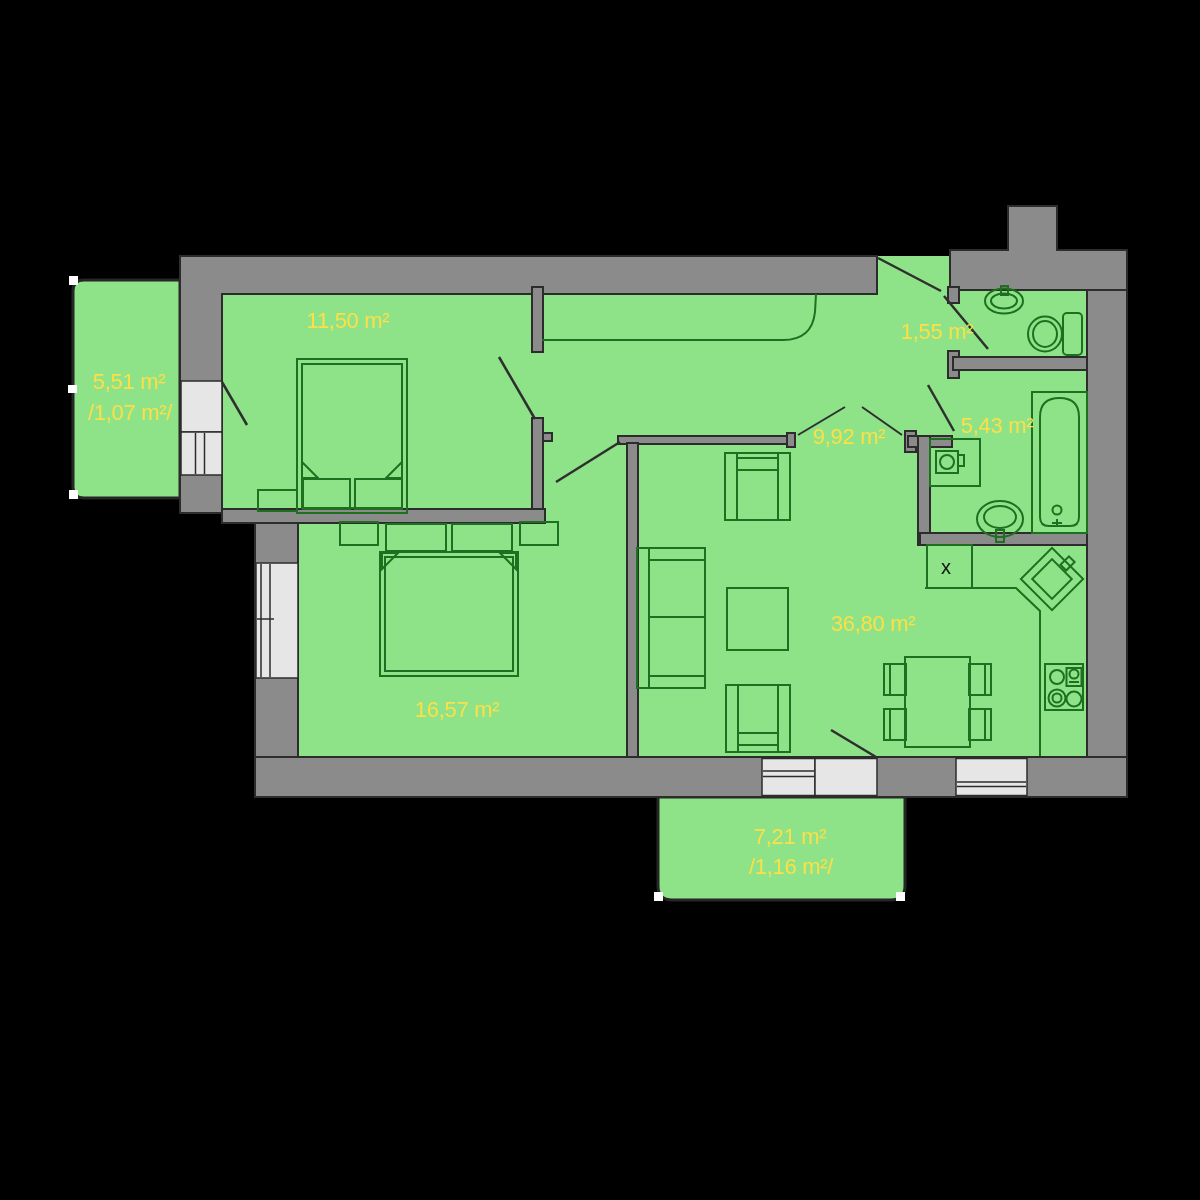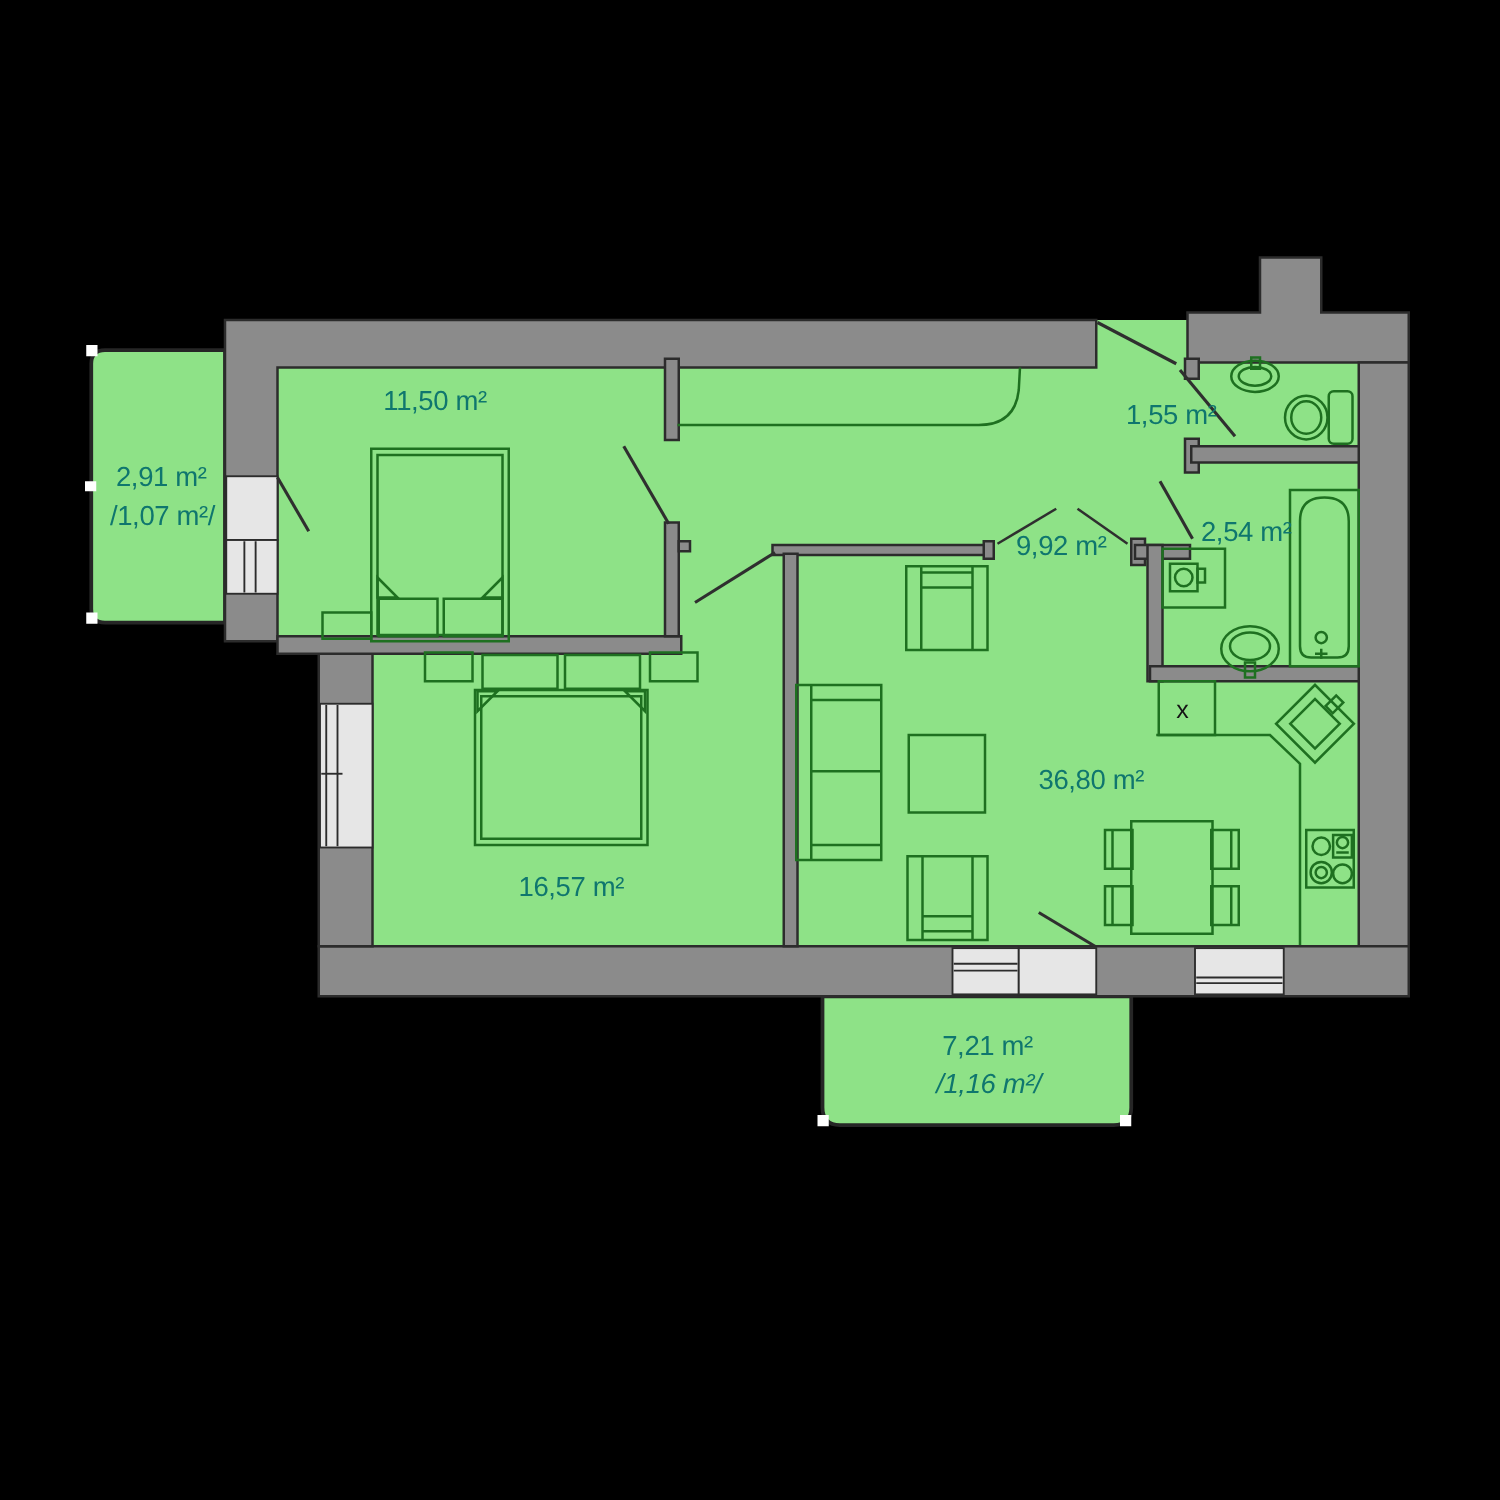--- a/index.html
+++ b/index.html
@@ -1,19 +1,19 @@
 <!DOCTYPE html>
 <html><head>
 <meta charset="utf-8">
 <style>
   html,body{margin:0;padding:0;background:#000;}
   #stage{position:relative;width:1200px;height:1200px;background:#000;overflow:hidden;
          font-family:"Liberation Sans", sans-serif;}
   #plan-svg{position:absolute;left:0;top:0;}
-  .room-label{position:absolute;transform:translate(-50%,-50%);color:#0f766e;
+  .room-label{position:absolute;transform:translate(-50%,-50%);color:#fde047;
               font-size:22px;letter-spacing:-0.3px;white-space:nowrap;line-height:1;
               font-family:"Liberation Sans", sans-serif;}
   .wall{fill:#8B8B8B;stroke:#2C2C2C;stroke-width:2;}
   .iwall{fill:#8B8B8B;stroke:#2C2C2C;stroke-width:2;}
   .opening{fill:#E6E6E6;stroke:#2C2C2C;stroke-width:1.5;}
   .glz{stroke:#2C2C2C;stroke-width:1.5;fill:none;}
   .leaf{stroke:#2F2F2F;stroke-width:2.5;fill:none;}
   .thin{stroke:#2F2F2F;stroke-width:2;fill:none;}
   .furn{stroke:#1E7020;stroke-width:2;fill:none;}
   .grn{fill:#8EE287;}
@@ -229,29 +229,29 @@
     </g>
     <g>
       <rect class="furn" x="1063" y="313" width="19" height="42" rx="4"></rect>
       <ellipse class="furn" cx="1045" cy="334" rx="17" ry="17.5"></ellipse>
       <ellipse class="furn" cx="1045" cy="334" rx="12" ry="13"></ellipse>
     </g>
   </svg>
 
   <div class="room-label" style="left:348px;top:321px;">11,50 m²</div>
 
-  <div class="room-label" style="left:129px;top:382px;">2,91 m²</div>
+  <div class="room-label" style="left:129px;top:382px;">5,51 m²</div>
   <div class="room-label" style="left:130px;top:413px;">/1,07 m²/</div>
 
   <div class="room-label" style="left:849px;top:391px;margin-top:46px;">9,92 m²</div>
 
   <div class="room-label" style="left:937px;top:332px;">1,55 m²</div>
 
-  <div class="room-label" style="left:997px;top:426px;">2,54 m²</div>
+  <div class="room-label" style="left:997px;top:426px;">5,43 m²</div>
 
   <div class="room-label" style="left:873px;top:624px;">36,80 m²</div>
 
   <div class="room-label" style="left:457px;top:710px;">16,57 m²</div>
 
   <div class="room-label" style="left:790px;top:837px;">7,21 m²</div>
-  <div class="room-label" style="left:791px;top:867px;font-style:italic;">/1,16 m²/</div>
+  <div class="room-label" style="left:791px;top:867px;">/1,16 m²/</div>
 
 </div>
 
 </body></html>

